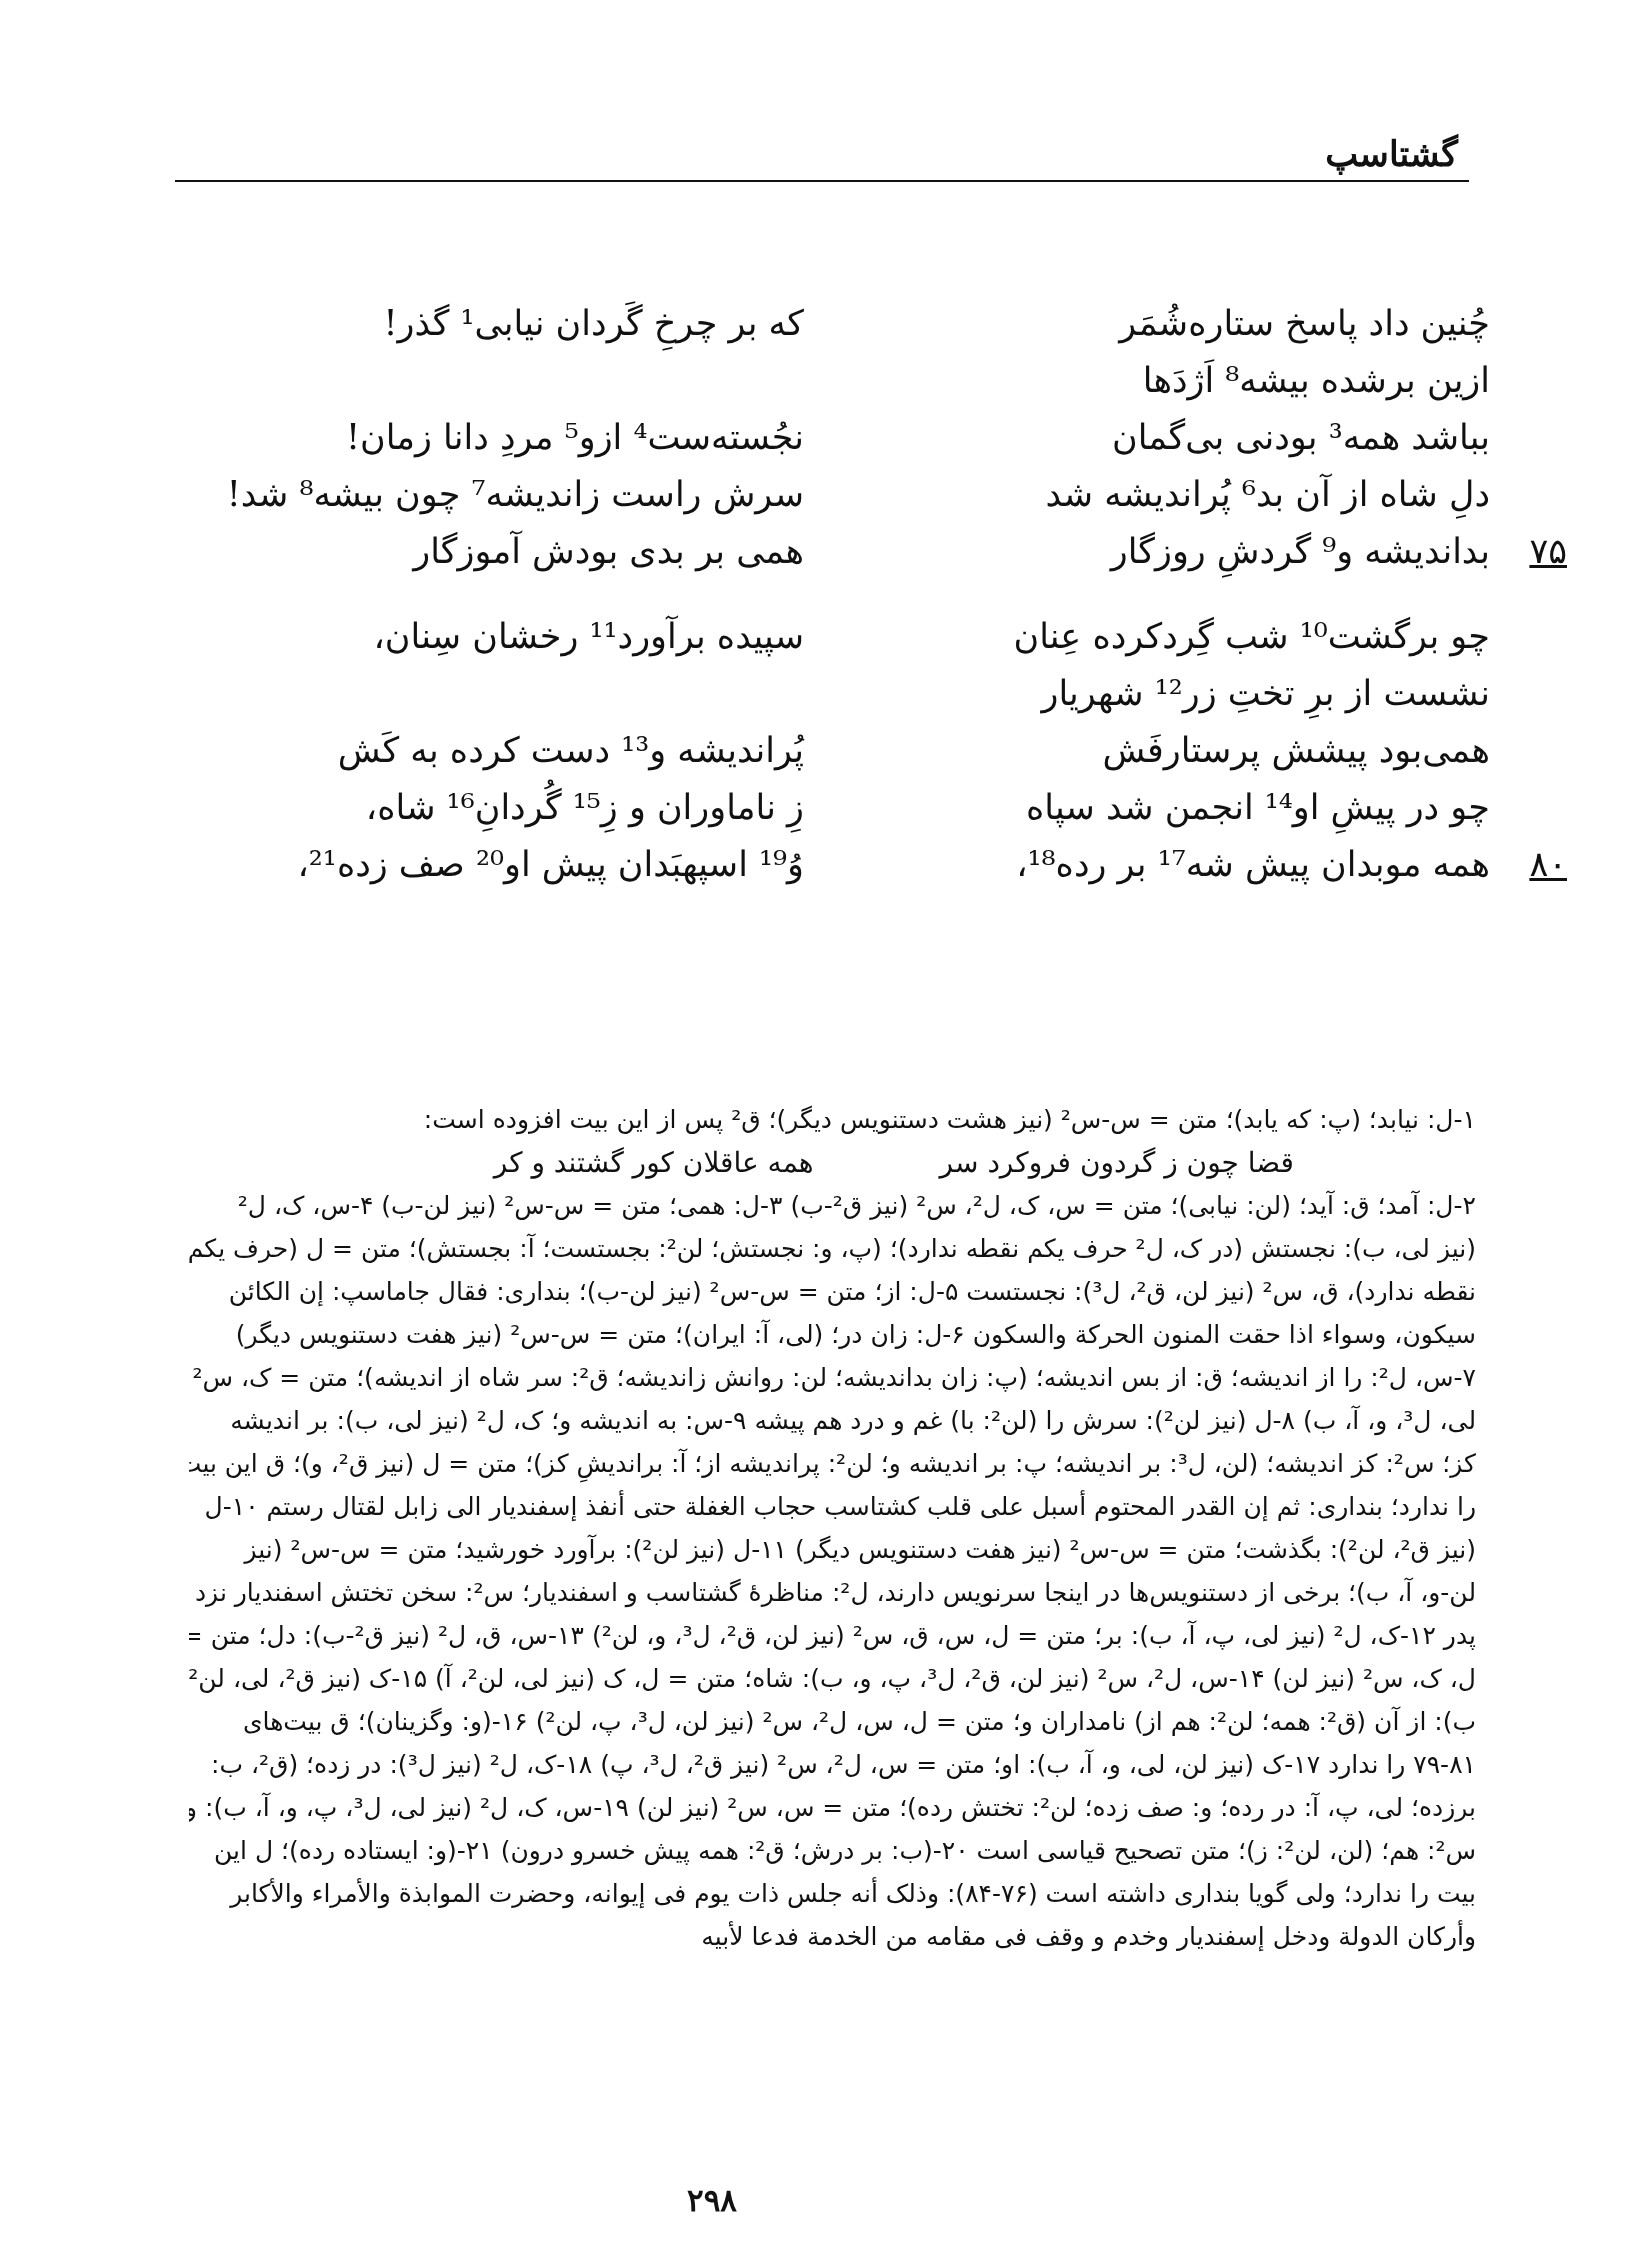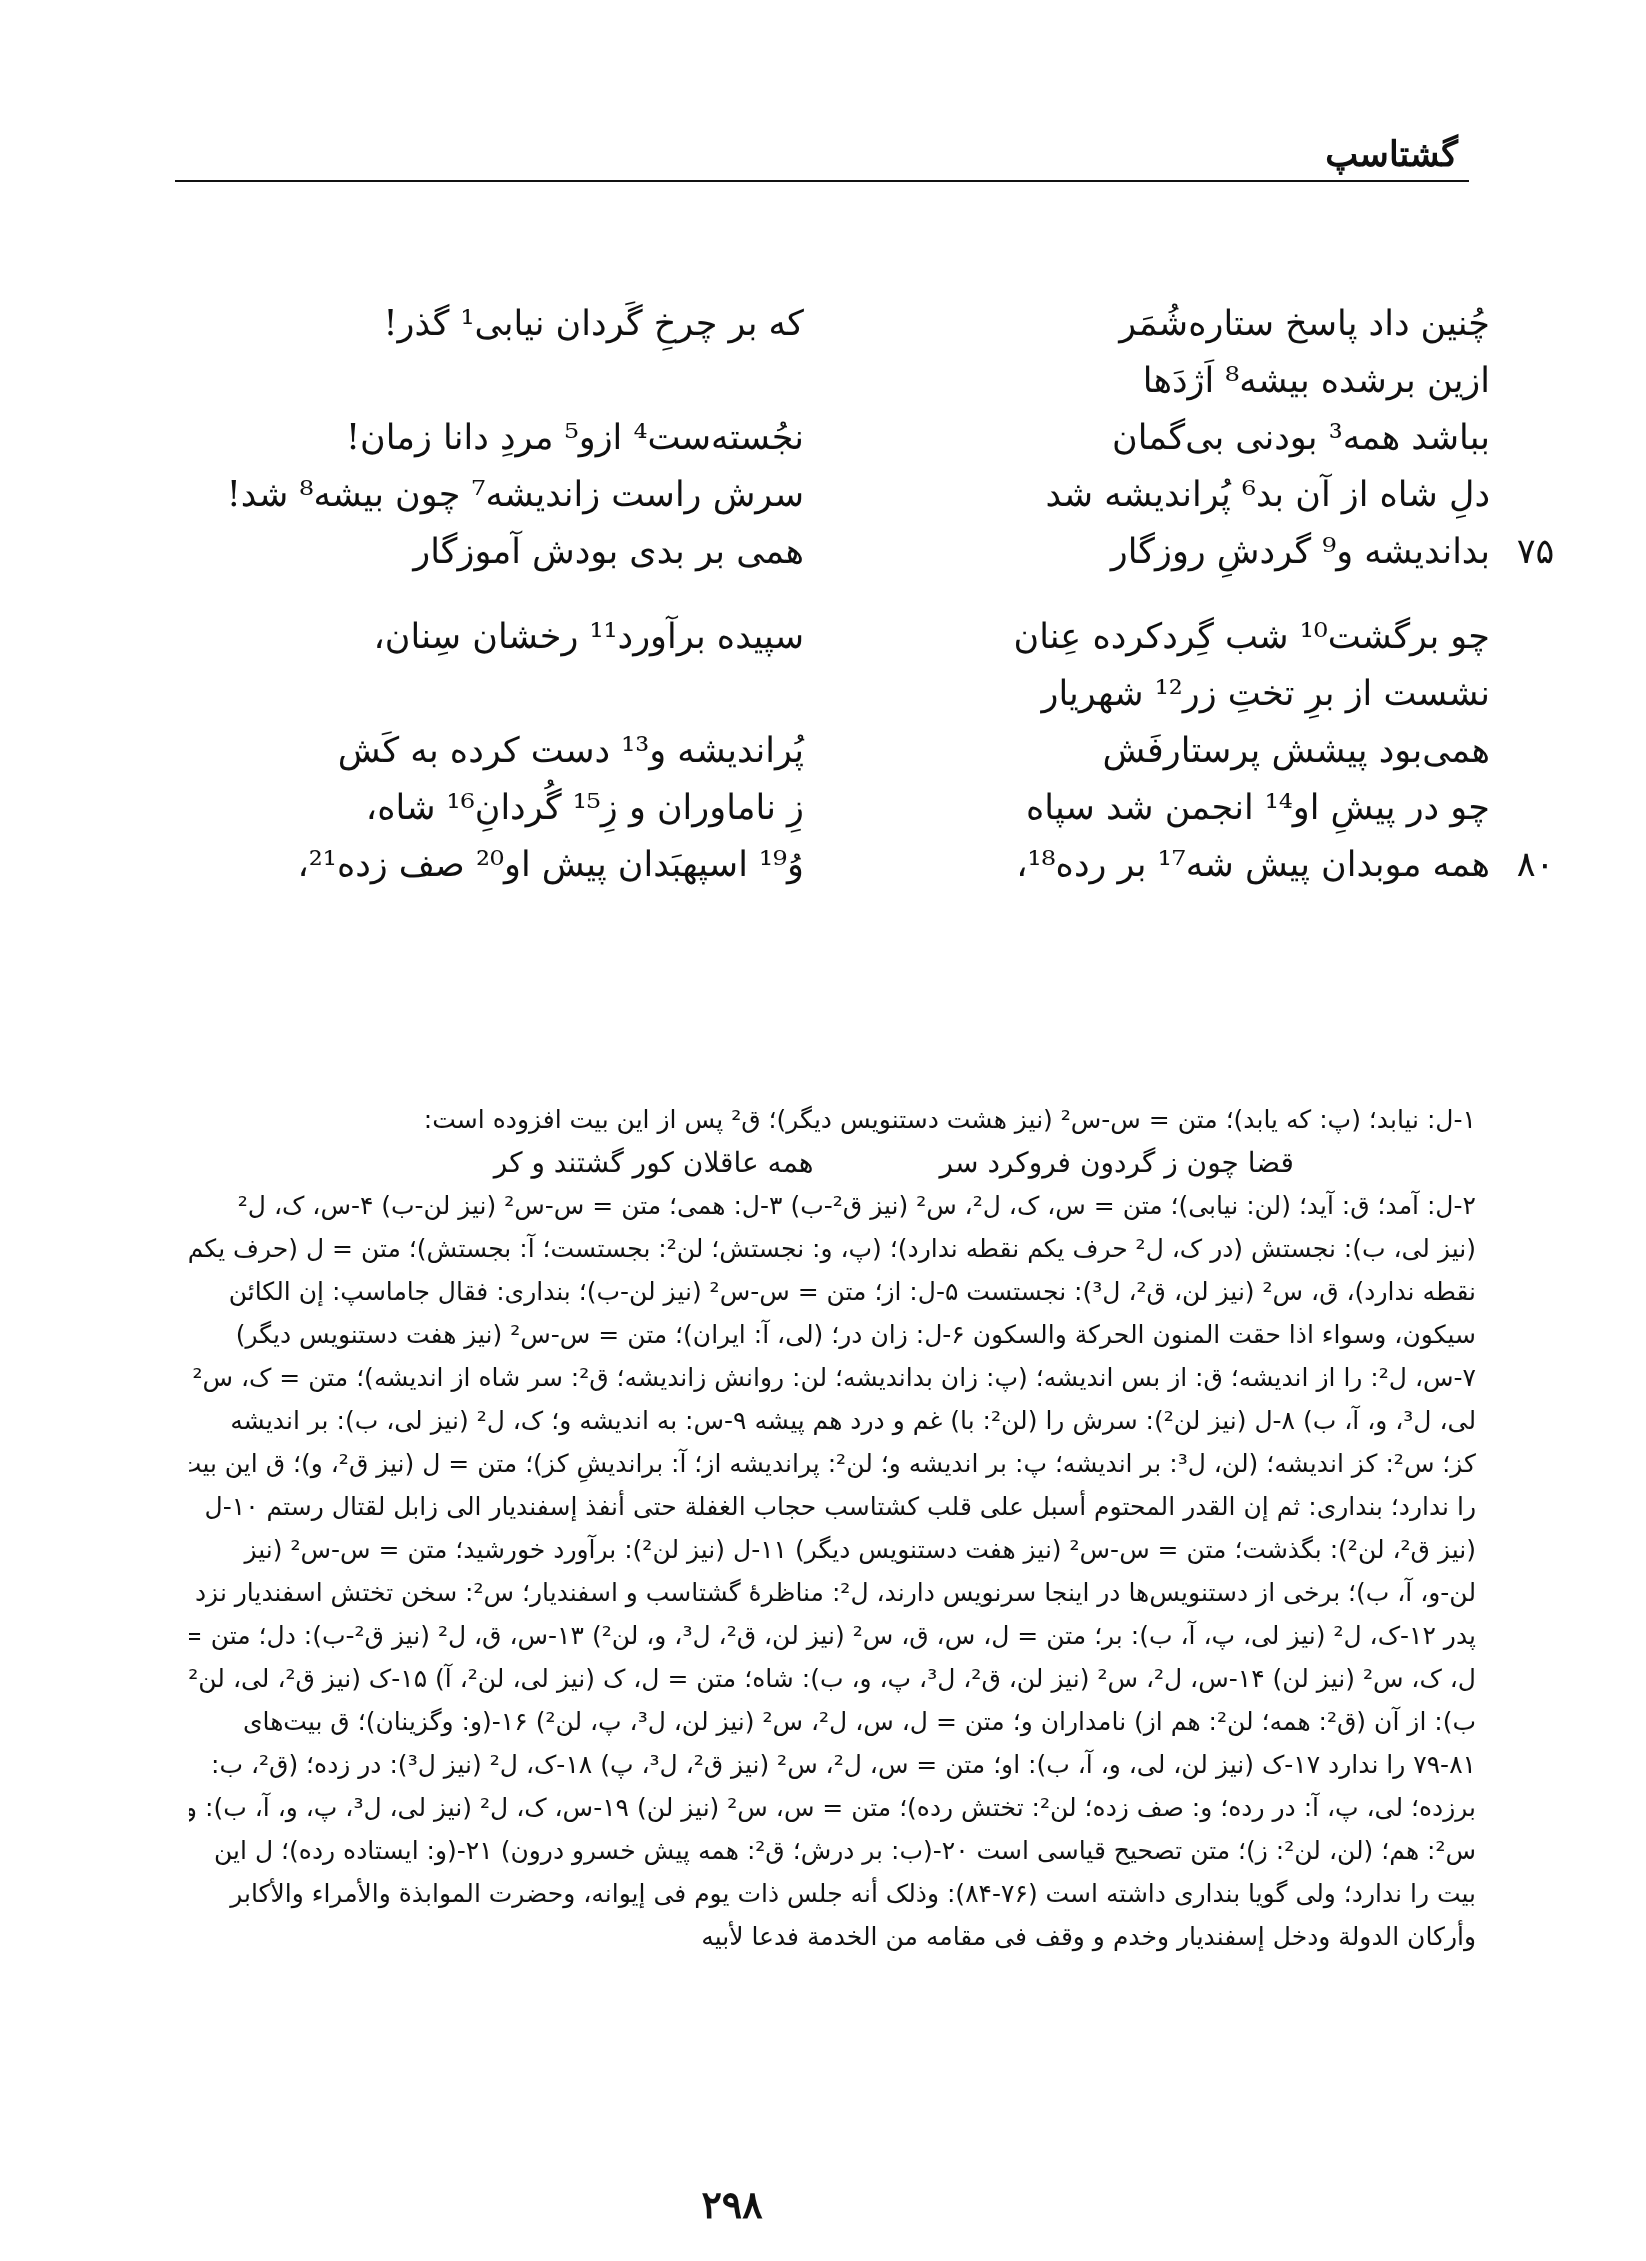--- a/index.html
+++ b/index.html
@@ -5,28 +5,28 @@
     html, body { margin: 0; padding: 0; background: #ffffff; }
     body { width: 1647px; height: 2261px; position: relative; overflow: hidden; color: #111; font-family: "DejaVu Serif", serif; }
     .page { position: absolute; left: 0; top: 0; width: 1647px; height: 2261px; }
 
     .running-head { position: absolute; top: 133px; right: 189px; font-size: 35px; font-weight: bold; direction: rtl; }
     .head-rule { position: absolute; top: 180px; left: 175px; width: 1294px; height: 2.1px; background: #111; }
 
     .verses { position: absolute; top: 294px; left: 273px; width: 1217px; direction: rtl; }
     .stanza { margin-bottom: 28px; }
     .verse { display: flex; flex-direction: row; justify-content: space-between; height: 57px; align-items: center; position: relative; font-size: 35px; }
-    .verse-num { position: absolute; right: -77px; font-size: 35px; width: 63px; text-align: center; }
+    .verse-num { position: absolute; right: -77px; font-size: 35px; width: 63px; text-align: right; text-decoration: underline; }
     .hemistich { width: 531px; display: flex; justify-content: space-between; white-space: nowrap; }
 
     .footnotes { position: absolute; top: 1098px; left: 189px; width: 1287px; direction: rtl; font-size: 25px; line-height: 43px; text-align: justify; font-family: "DejaVu Sans", sans-serif; }
     .fn-line { display: block; white-space: nowrap; overflow: hidden; }
     .fn-quote { display: flex; justify-content: flex-start; gap: 126px; padding-right: 182px; font-family: "DejaVu Serif", serif; font-size: 28px; }
 
-    .page-number { position: absolute; top: 2182px; left: 0; width: 1424px; text-align: center; font-size: 38px; font-weight: bold; direction: rtl; padding-left: 20px; }
+    .page-number { position: absolute; top: 2182px; left: 0; width: 1424px; text-align: center; font-size: 31px; font-weight: bold; direction: rtl; }
   </style>
 </head>
 <body>
 
 <div class="page">
   <div class="running-head">گشتاسپ</div>
   <div class="head-rule"></div>
 
   <div class="verses">
     <div class="stanza">

